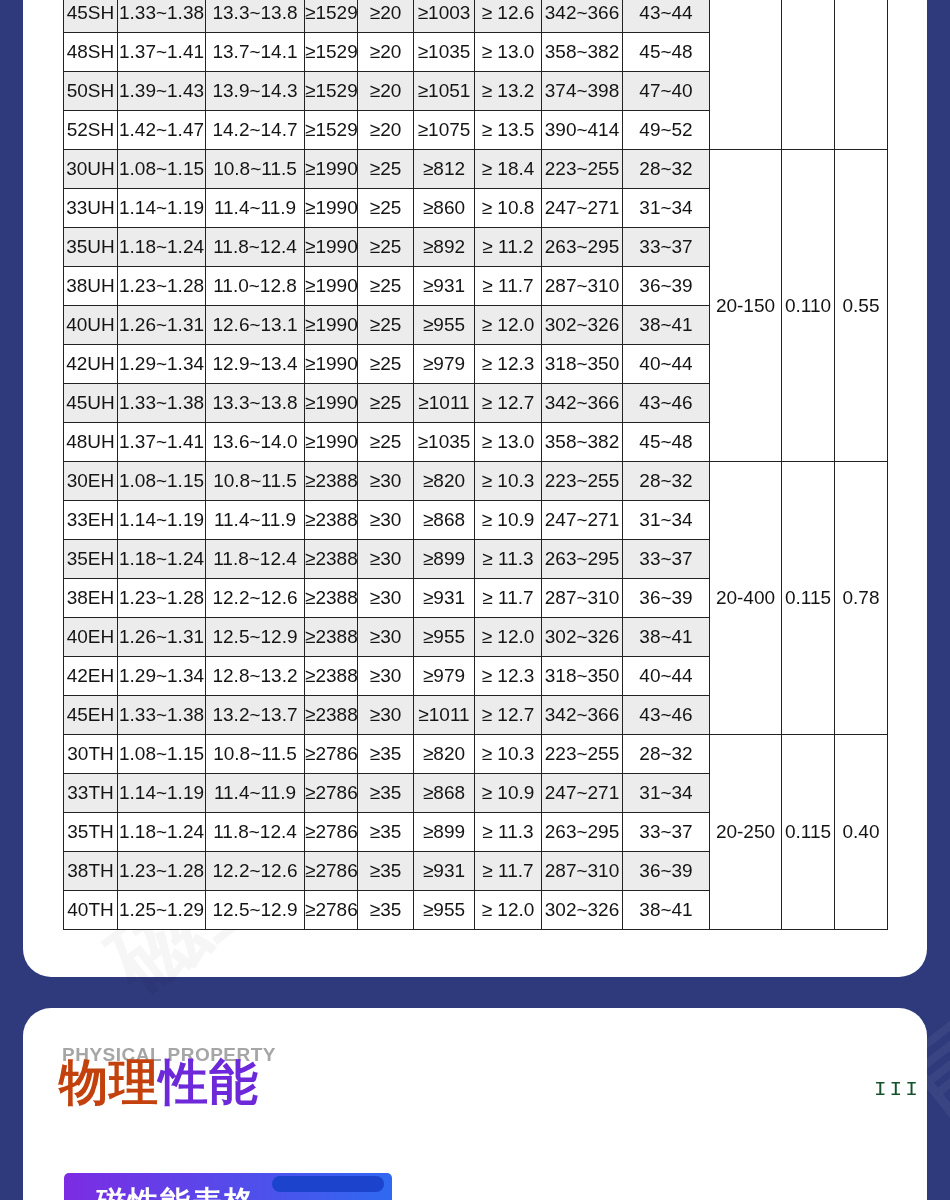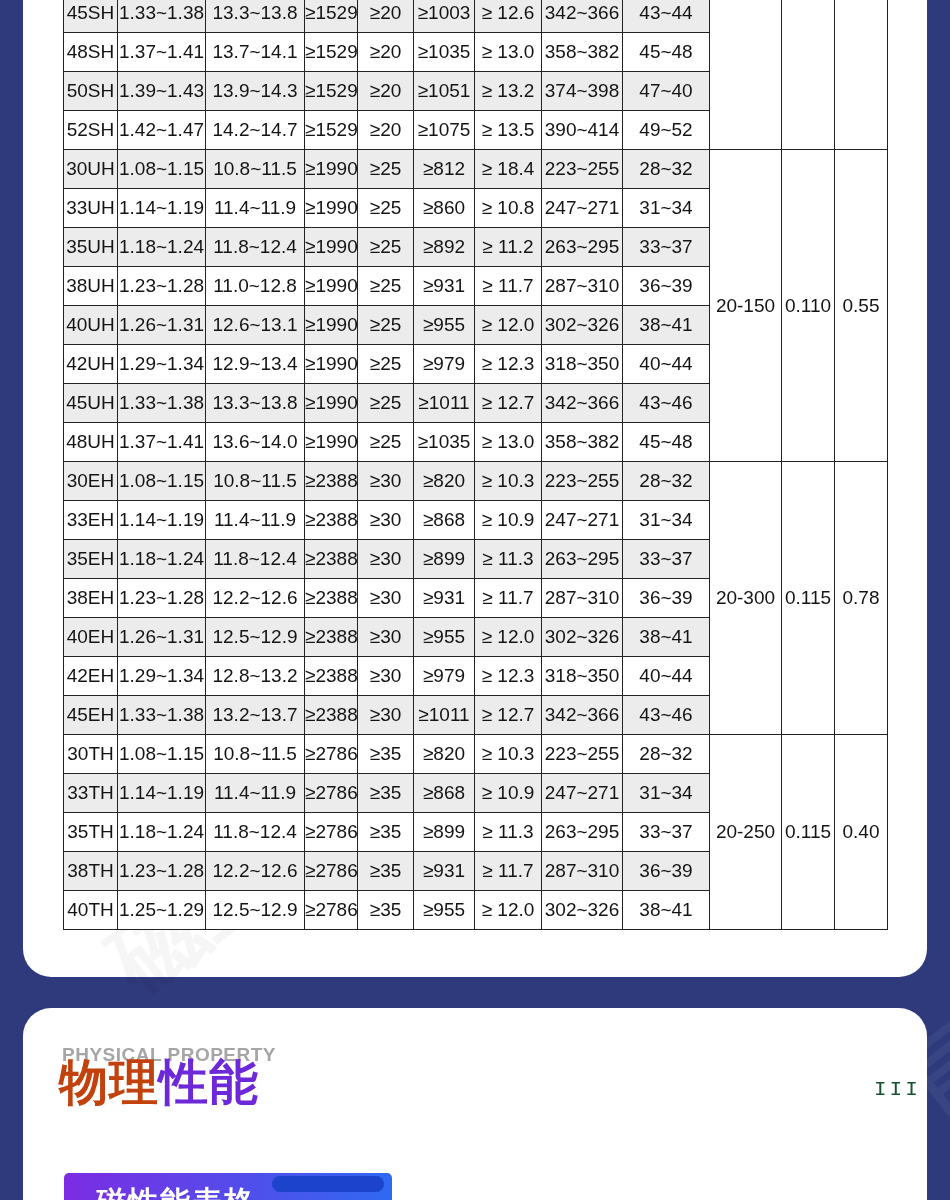--- a/index.html
+++ b/index.html
@@ -212,21 +212,21 @@
           <tr class="g">
             <td>30EH</td>
             <td>1.08~1.15</td>
             <td>10.8~11.5</td>
             <td>≥2388</td>
             <td>≥30</td>
             <td>≥820</td>
             <td>≥ 10.3</td>
             <td>223~255</td>
             <td>28~32</td>
-            <td rowspan="7" class="grp"><span>20-300</span></td>
+            <td rowspan="7" class="grp"><span>20-400</span></td>
             <td rowspan="7" class="grp"><span>0.115</span></td>
             <td rowspan="7" class="grp"><span>0.78</span></td>
           </tr>
           <tr class="w">
             <td>33EH</td>
             <td>1.14~1.19</td>
             <td>11.4~11.9</td>
             <td>≥2388</td>
             <td>≥30</td>
             <td>≥868</td>

